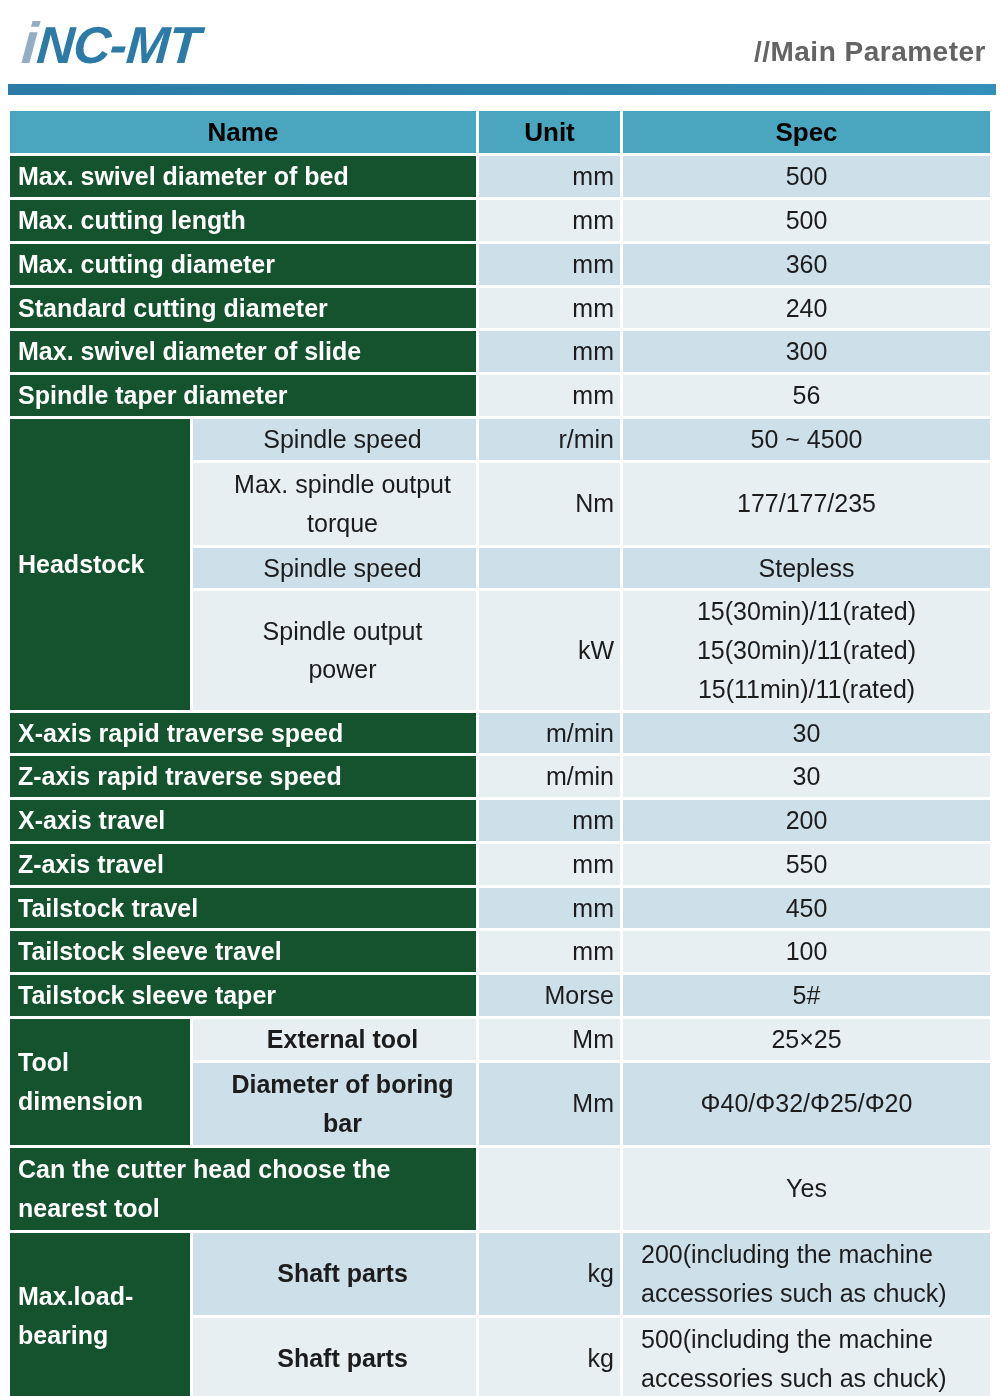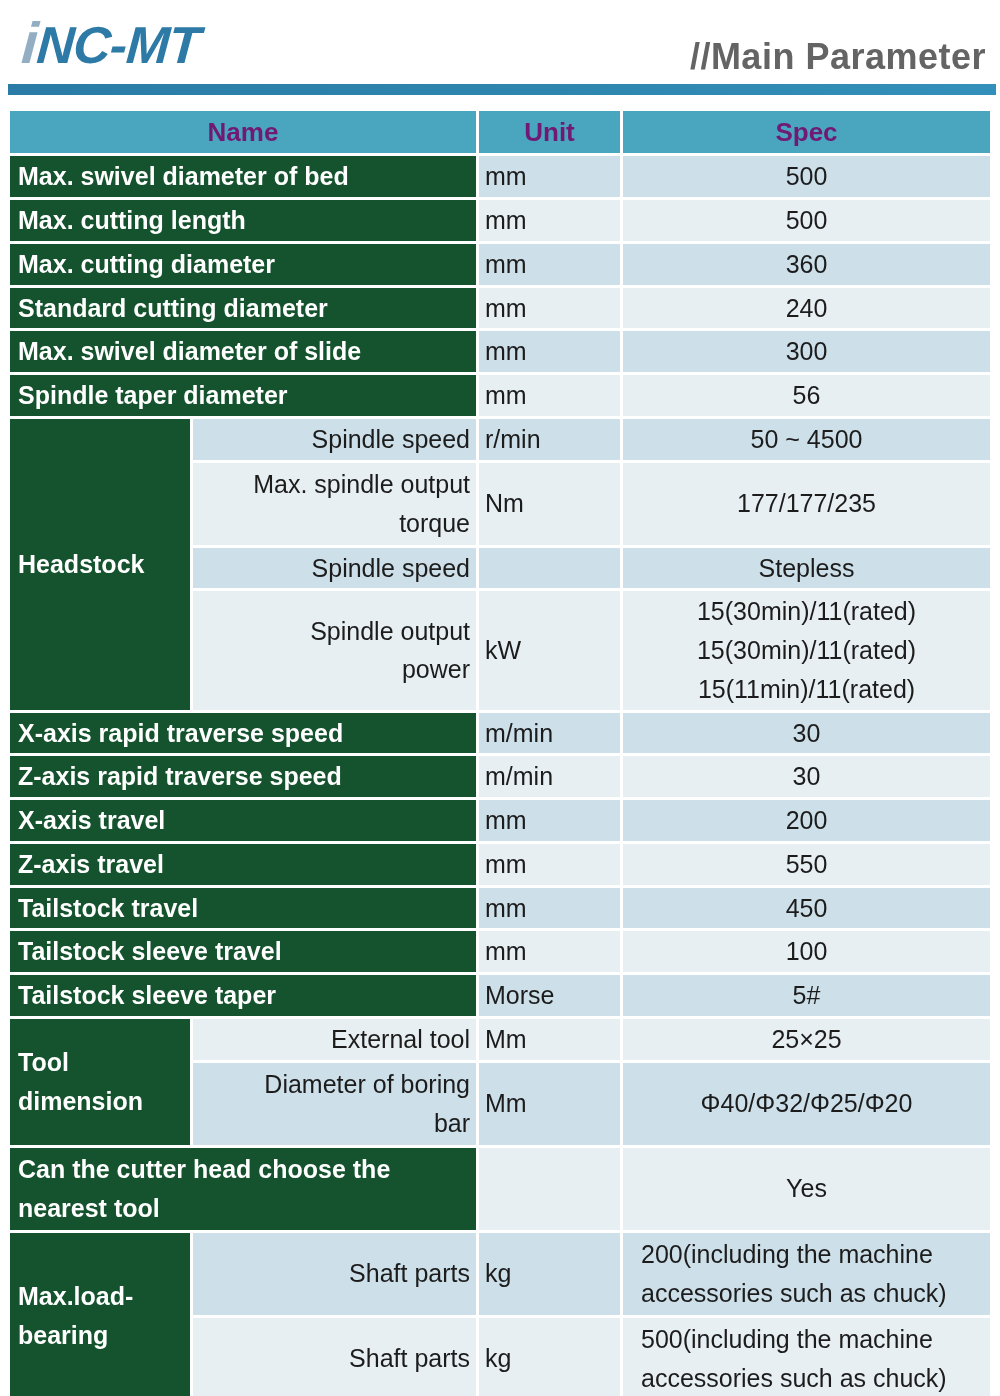--- a/index.html
+++ b/index.html
@@ -14,21 +14,21 @@
   .logo{
     position:absolute;left:22px;top:14px;
     font-style:italic;font-weight:bold;font-size:52px;
     letter-spacing:-1px;line-height:1;
     transform:skewX(-4deg);
   }
   .logo .logo-i{color:#93aec3;font-size:58px;}
   .logo .logo-rest{color:#2d7aa6;}
   .page-title{
     position:absolute;right:14px;top:36px;
-    font-size:36px;font-weight:600;color:#646464;
+    font-size:28px;font-weight:600;color:#646464;
     letter-spacing:0.5px;
     margin-left:48px;
   }
   .header-divider{
     position:absolute;left:8px;right:4px;top:84px;height:11px;
     background:linear-gradient(90deg,#2a7ca6 0%,#2e86ae 55%,#3390ba 100%);
   }
   
   .spec-table-wrap{padding:0 7px;}
   table.spec{
@@ -43,30 +43,30 @@
   col.c-spec{width:auto;}
   th,td{
     white-space:pre-line;
     vertical-align:middle;
     font-size:25px;
     line-height:1.55;
     padding:1px 6px;
     overflow:hidden;
   }
   th{
-    background:#4aa5bf;color:#701a75;font-weight:bold;
+    background:#4aa5bf;color:#000000;font-weight:bold;
     font-size:26px;height:38px;text-align:center;
   }
   td.name, td.group{
     background:#14532d;color:#ffffff;font-weight:bold;
     text-align:left;padding-left:8px;
   }
-  td.sub{text-align:right;padding-left:22px;font-weight:normal;}
-  td.sub.b{font-weight:normal;}
-  td.unit{text-align:left;}
+  td.sub{text-align:center;padding-left:22px;font-weight:normal;}
+  td.sub.b{font-weight:bold;}
+  td.unit{text-align:right;}
   td.spec{text-align:center;}
   td.spec.left{text-align:left;padding-left:18px;}
   tr.dark  td.band{background:#cddfe8;}
   tr.light td.band{background:#e8eff3;}
   tr.h1{height:40px;}
   tr.h2{height:82px;}
   tr.h3{height:92px;}
 </style>
 </head>
 <body>

